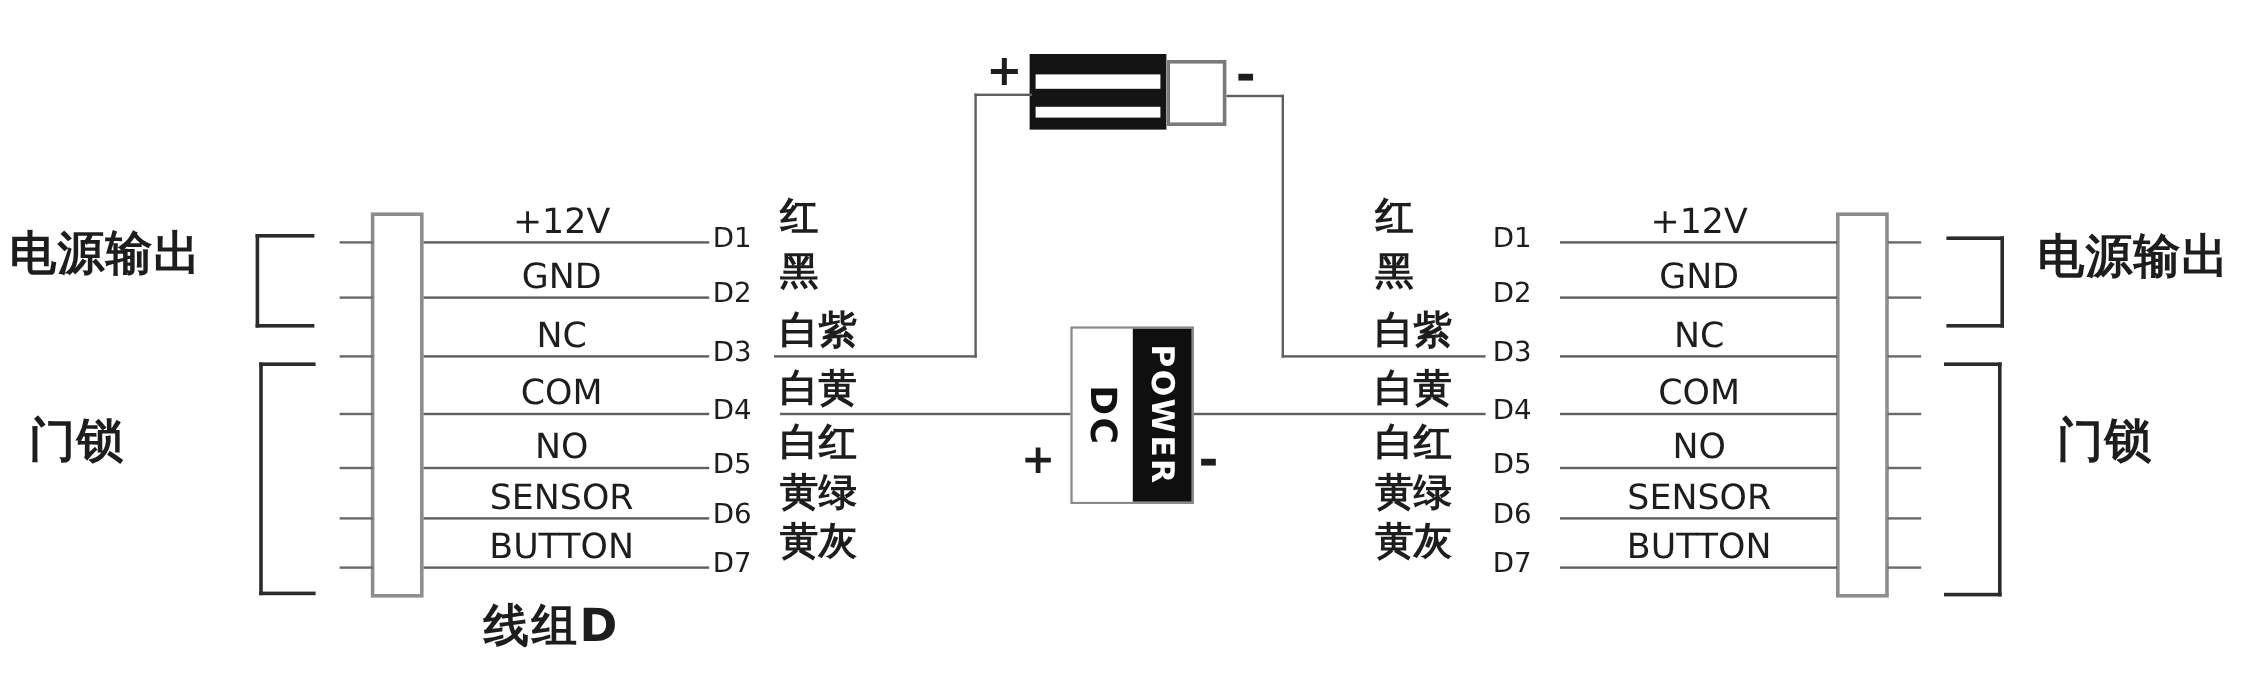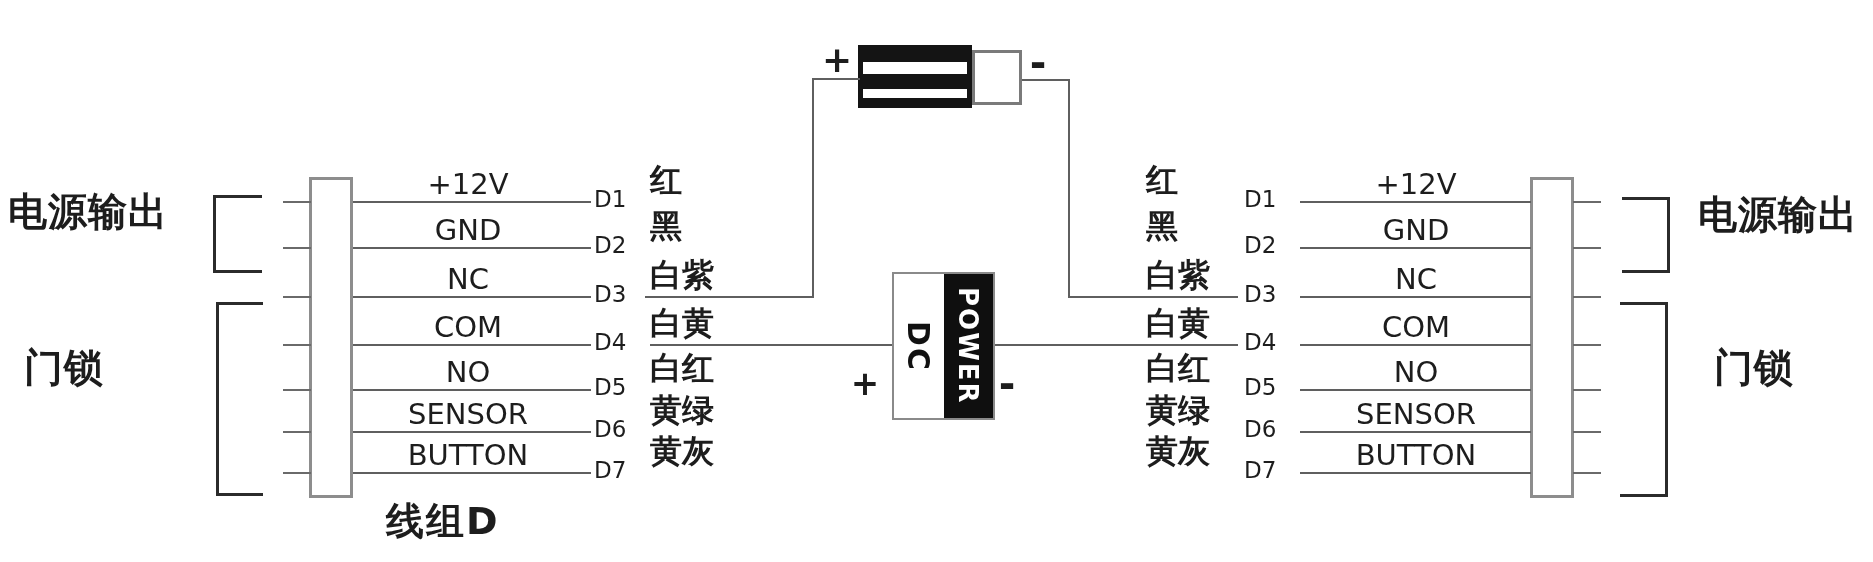--- a/index.html
+++ b/index.html
@@ -33,21 +33,21 @@
 </head>
 <body>
 
 <div id="canvas">
 
   <div class="cjk-big" style="left:8px;top:192px;">电源输出</div>
   <div class="cjk-big" style="left:24px;top:348px;">门锁</div>
   <div class="bracket-open-right" style="left:213px;top:195px;width:49px;height:78px;"></div>
   <div class="bracket-open-right" style="left:216px;top:302px;width:47px;height:194px;"></div>
   <div class="connector" style="left:309px;top:177px;width:44px;height:321px;"></div>
-  <div class="harness" style="left:386px;top:502px;">线组D</div>
+  <div class="harness" style="left:403px;top:502px;">线组D</div>
 
   <div class="cjk-big" style="left:1698px;top:195px;">电源输出</div>
   <div class="cjk-big" style="left:1714px;top:348px;">门锁</div>
   <div class="bracket-open-left" style="left:1622px;top:197px;width:48px;height:76px;"></div>
   <div class="bracket-open-left" style="left:1620px;top:302px;width:48px;height:195px;"></div>
   <div class="connector" style="left:1530px;top:177px;width:44px;height:321px;"></div>
 
   <div class="maglock-body" style="left:858px;top:45px;width:114px;height:63px;">
     <div class="maglock-slot" style="left:5px;top:17px;width:104px;height:12px;"></div>
     <div class="maglock-slot" style="left:5px;top:44px;width:104px;height:9px;"></div>

